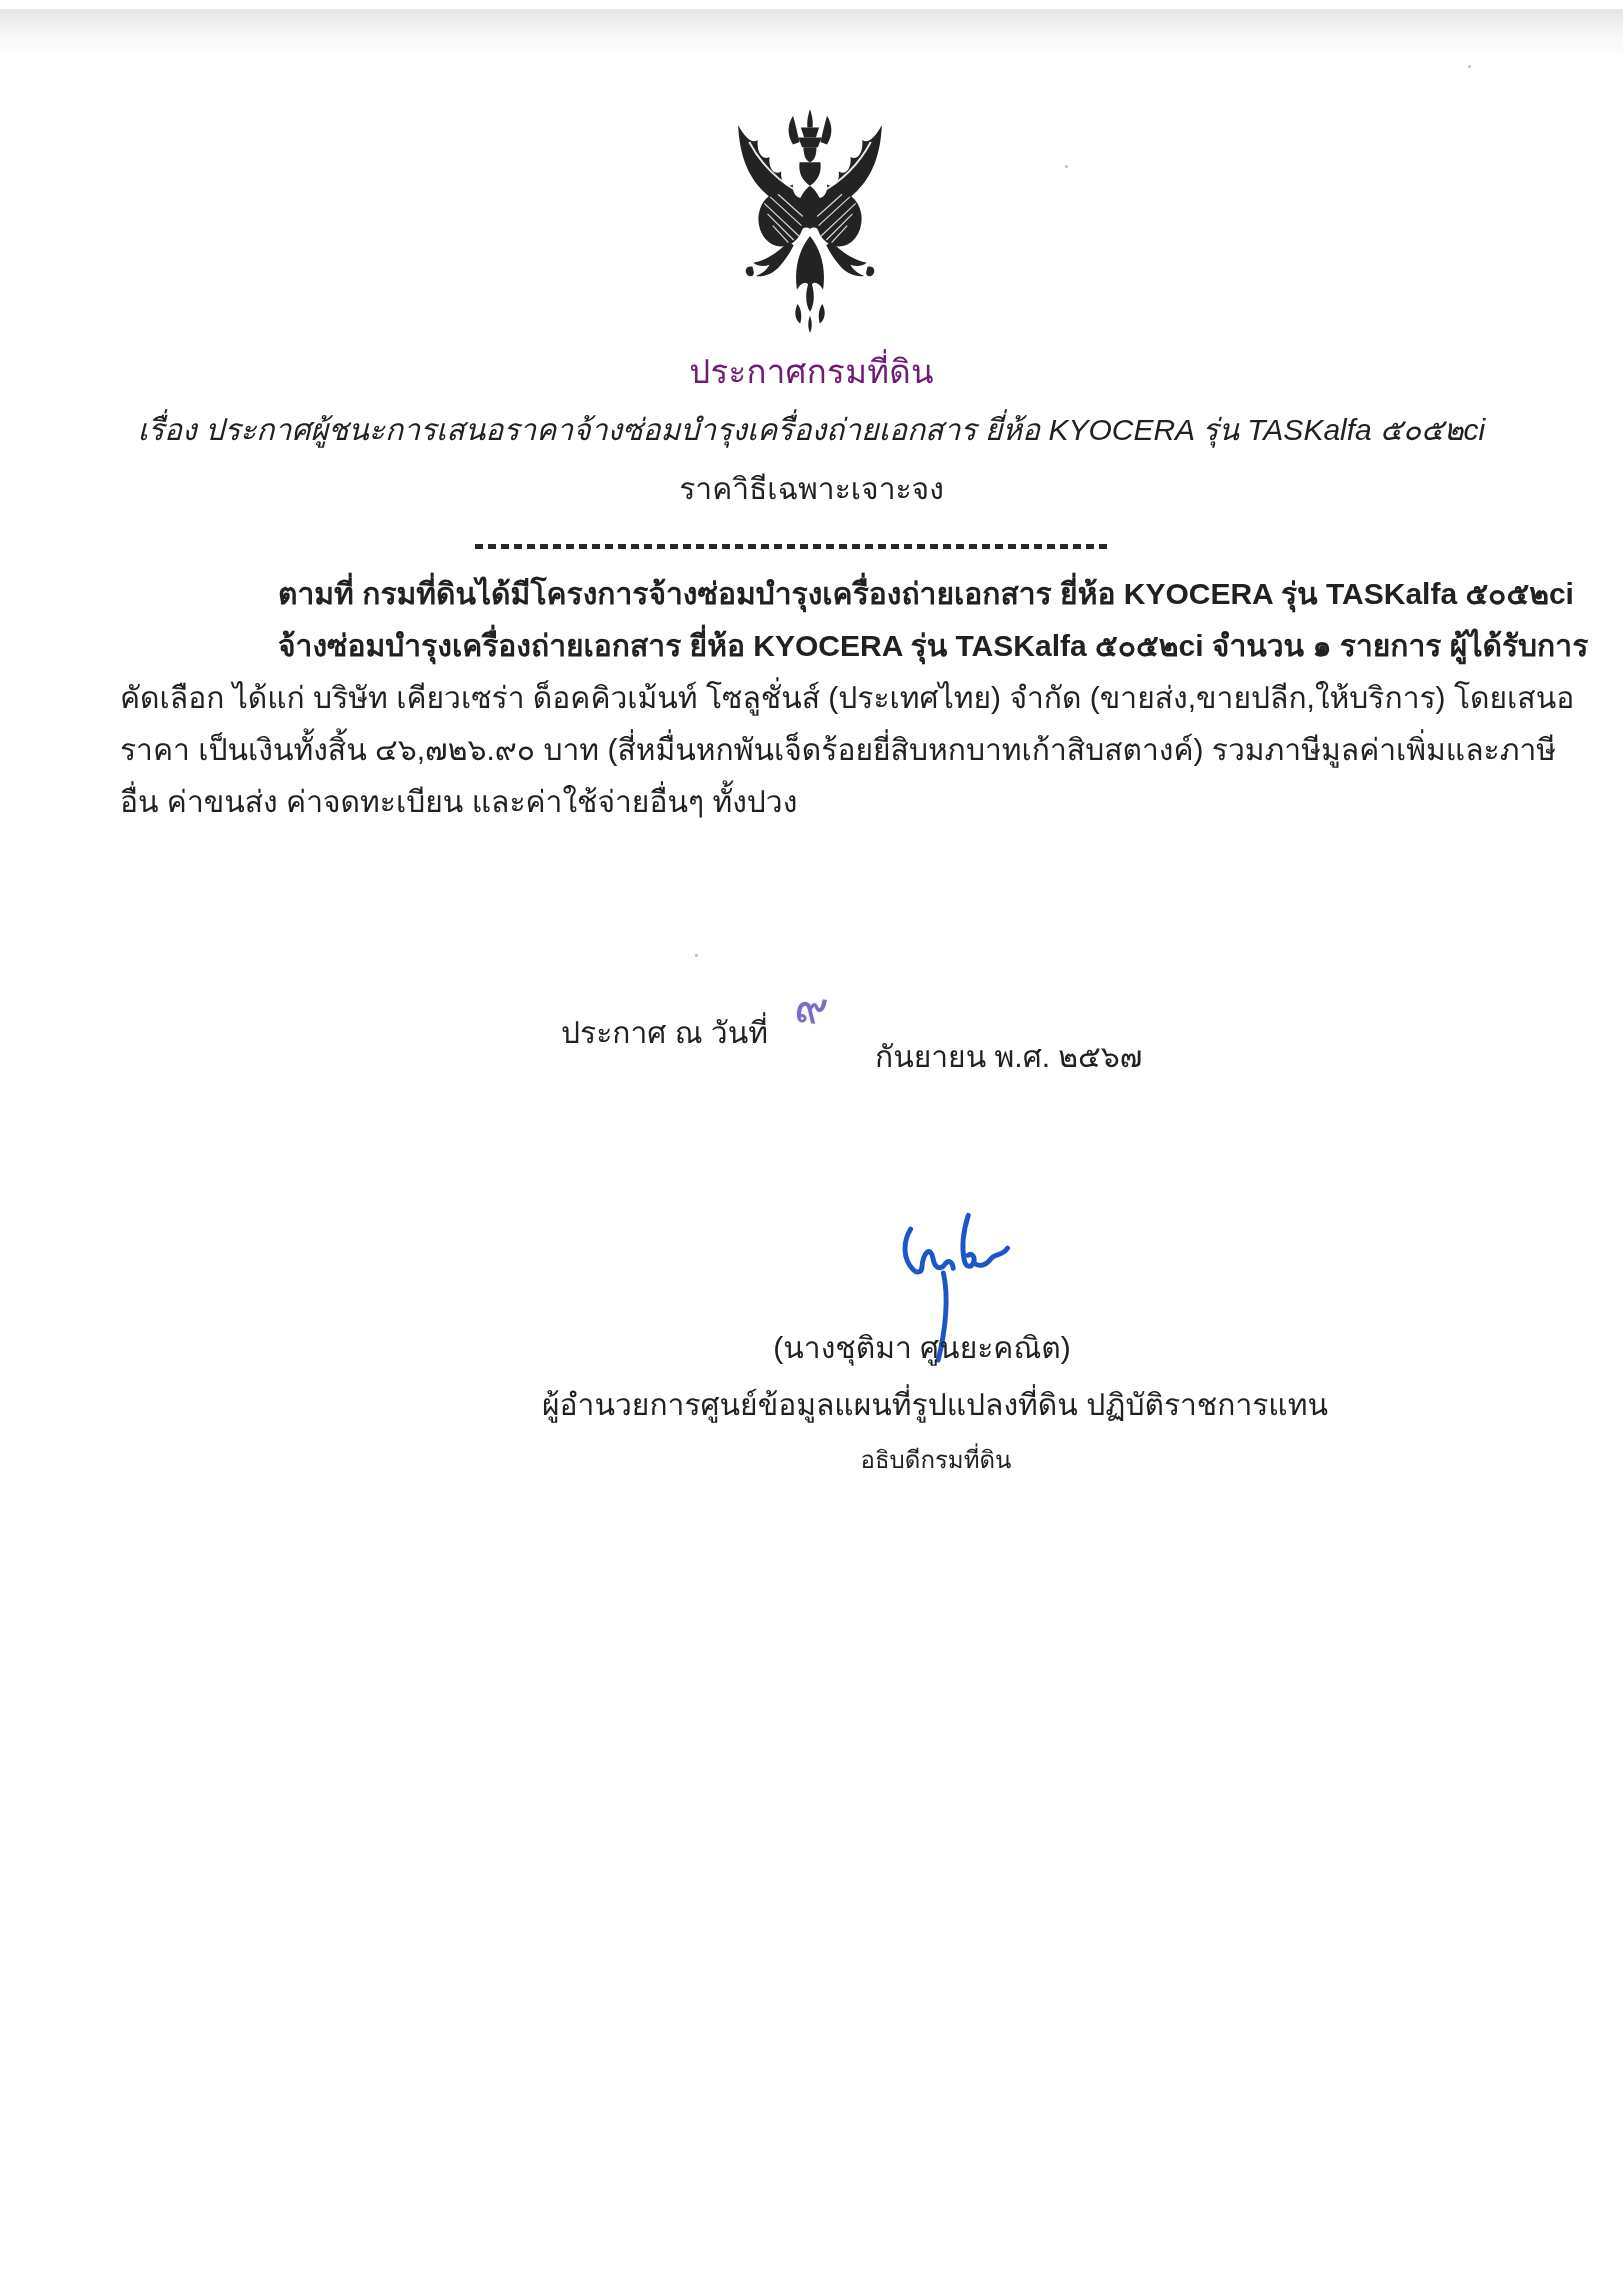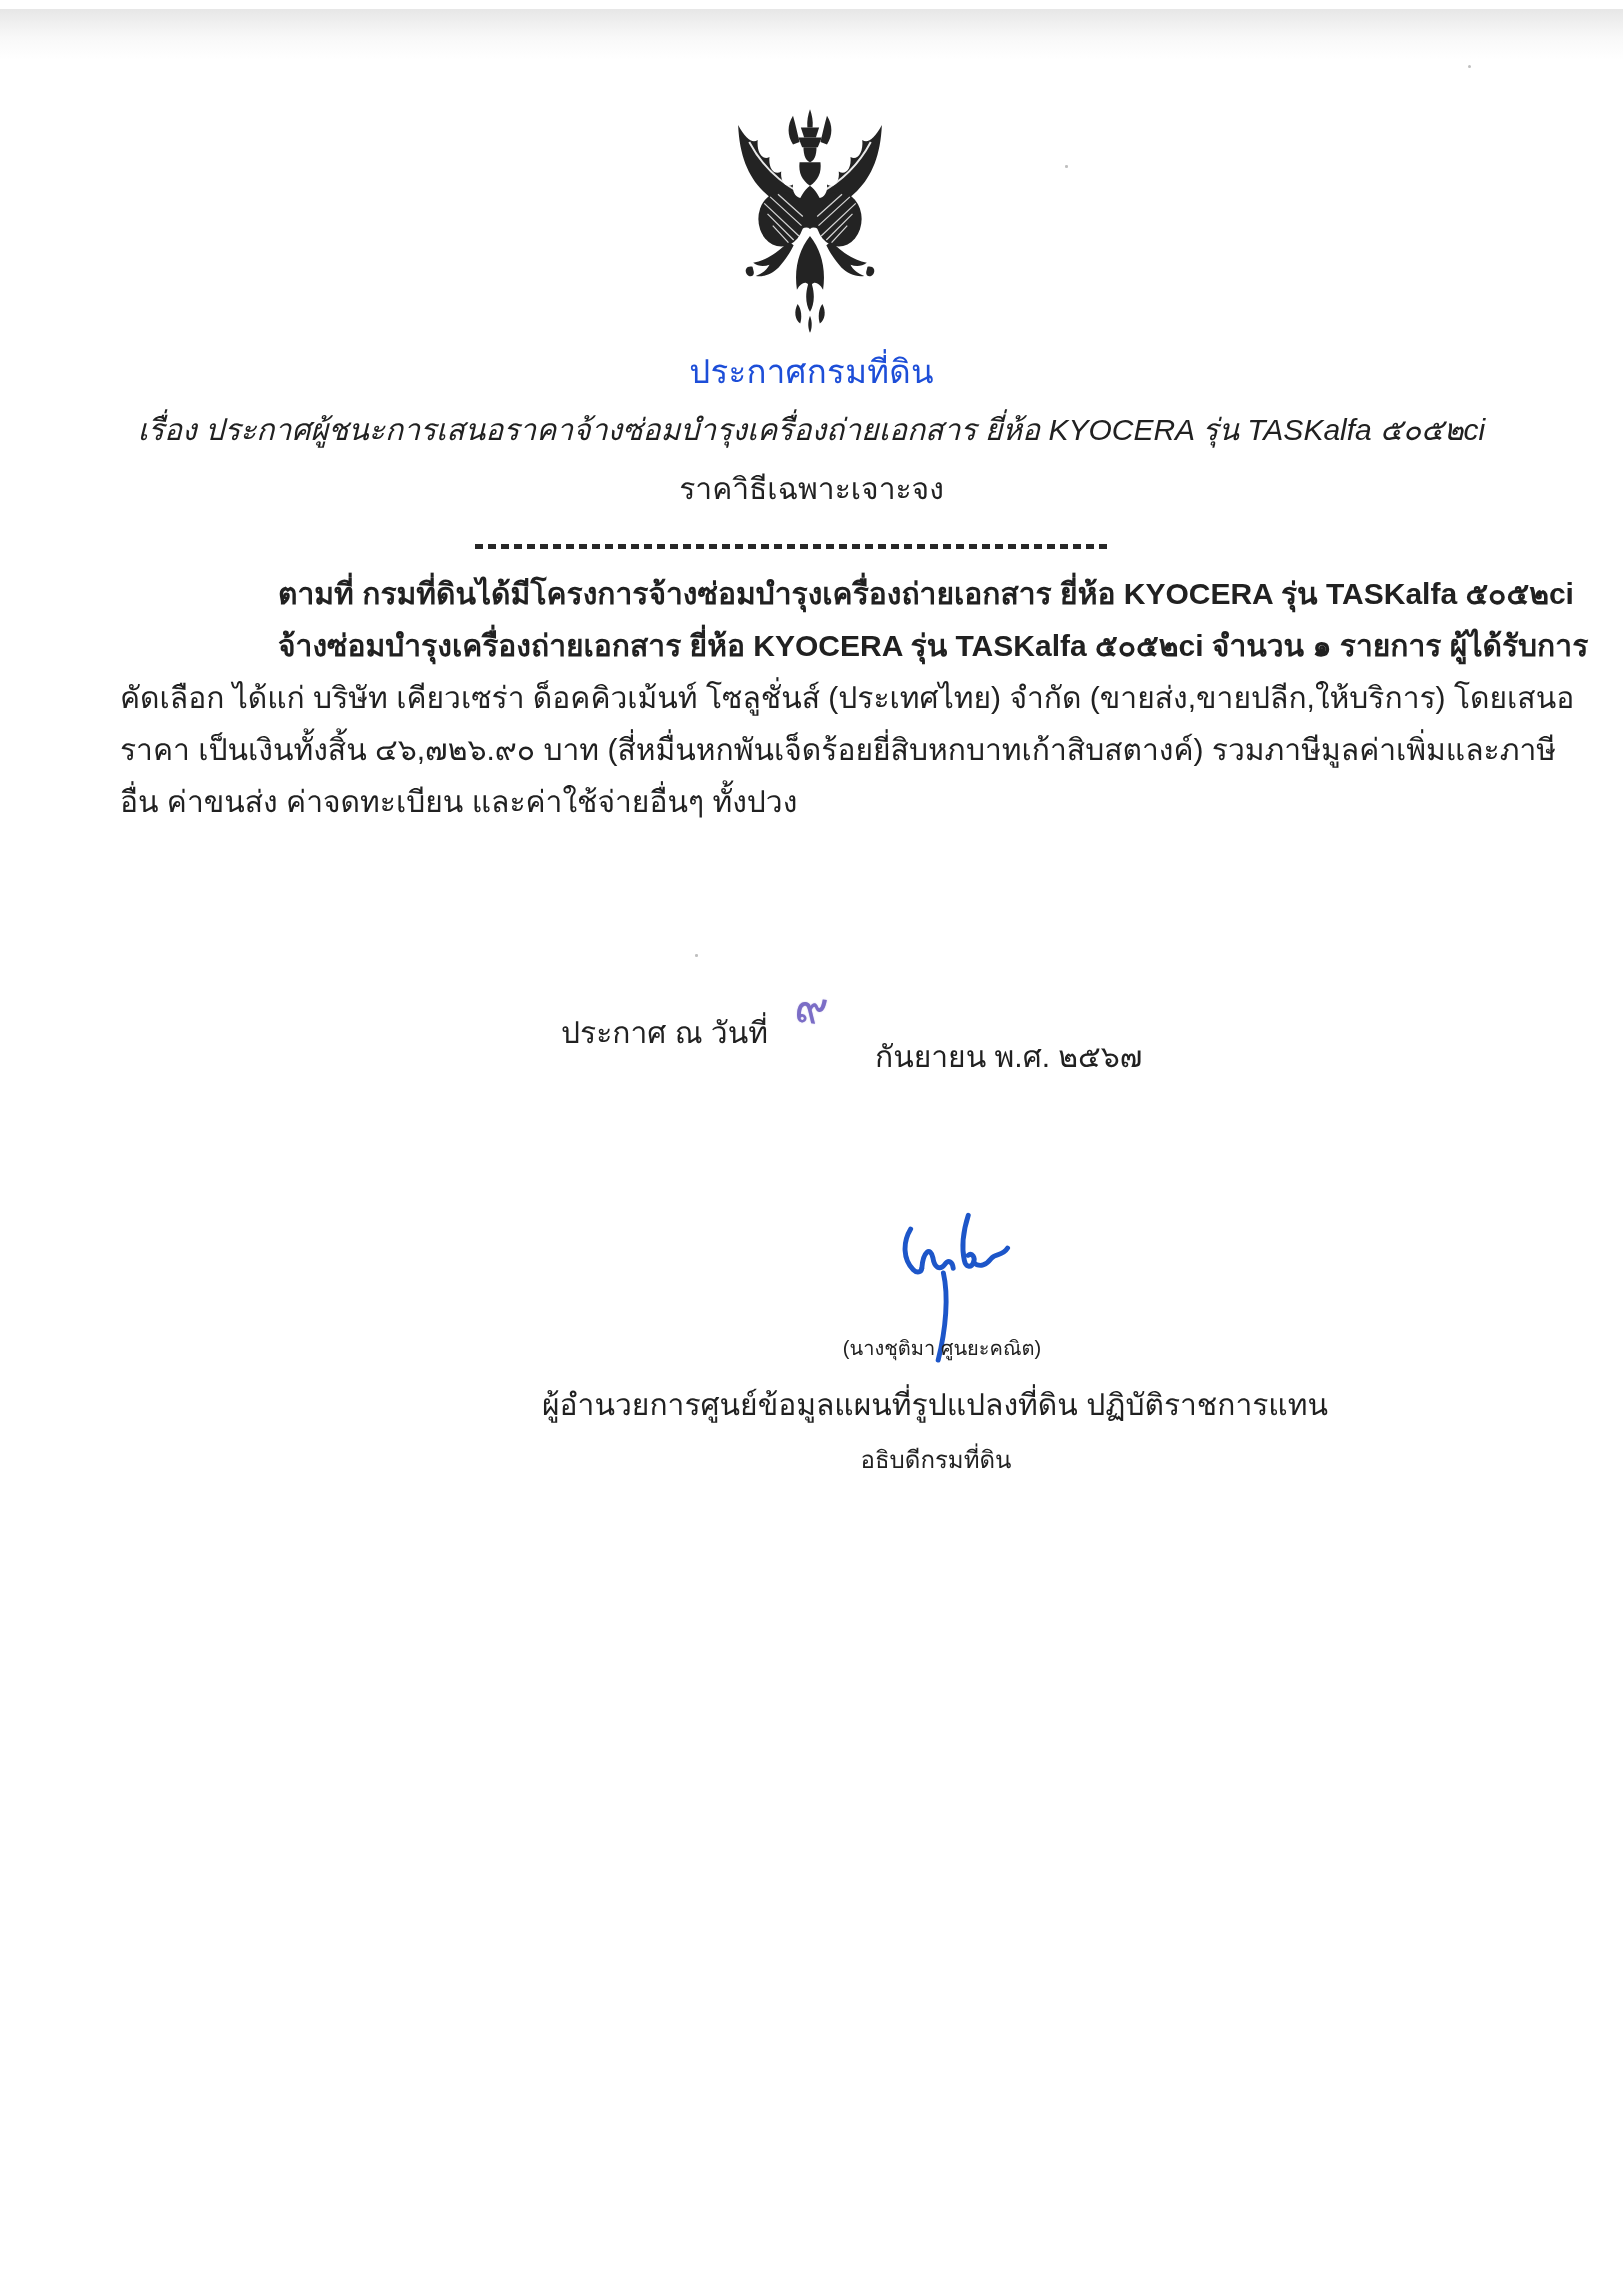--- a/index.html
+++ b/index.html
@@ -17,21 +17,21 @@
     position:absolute;top:9.2px;left:0;right:0;height:51px;
     background:linear-gradient(180deg,rgba(120,120,120,.18),rgba(170,170,170,.08) 55%,rgba(255,255,255,0));
   }
   .speck{position:absolute;border-radius:50%;background:#8a8a8a;opacity:.55;}
 
   .emblem{position:absolute;left:702px;top:108px;width:216px;height:230px;}
 
   .doc-title{
     position:absolute;left:0;right:0;top:349px;
     text-align:center;font-size:33px;line-height:46px;
-    letter-spacing:0.3px;color:#1d4ed8;
+    letter-spacing:0.3px;color:#701a75;
   }
   .subject1{
     position:absolute;left:0;right:0;top:407px;
     text-align:center;font-size:30px;line-height:46px;white-space:nowrap;font-style:italic;
   }
   .subject2{
     position:absolute;left:0;right:0;top:466px;
     text-align:center;font-size:30px;line-height:46px;
   }
   .dashes{
@@ -51,22 +51,22 @@
   .hand-day{
     position:absolute;left:795px;top:-25px;
     font-size:45px;line-height:45px;
     transform:rotate(7deg);
     text-shadow:0 0 1.3px rgba(118,104,196,.55);
   }
 
   .signature{position:absolute;left:891px;top:1212px;width:131px;height:154px;}
 
   .sig-name{
-    position:absolute;left:942px;top:1327px;transform:translateX(-50%);
-    font-size:20px;line-height:42px;white-space:nowrap;
+    position:absolute;left:922px;top:1327px;transform:translateX(-50%);
+    font-size:30px;line-height:42px;white-space:nowrap;
   }
   .sig-pos1{
     position:absolute;left:935px;top:1384px;transform:translateX(-50%);
     font-size:30px;line-height:42px;white-space:nowrap;
   }
   .sig-pos2{
     position:absolute;left:936px;top:1439px;transform:translateX(-50%);
     font-size:24px;line-height:42px;white-space:nowrap;
   }
 </style>

